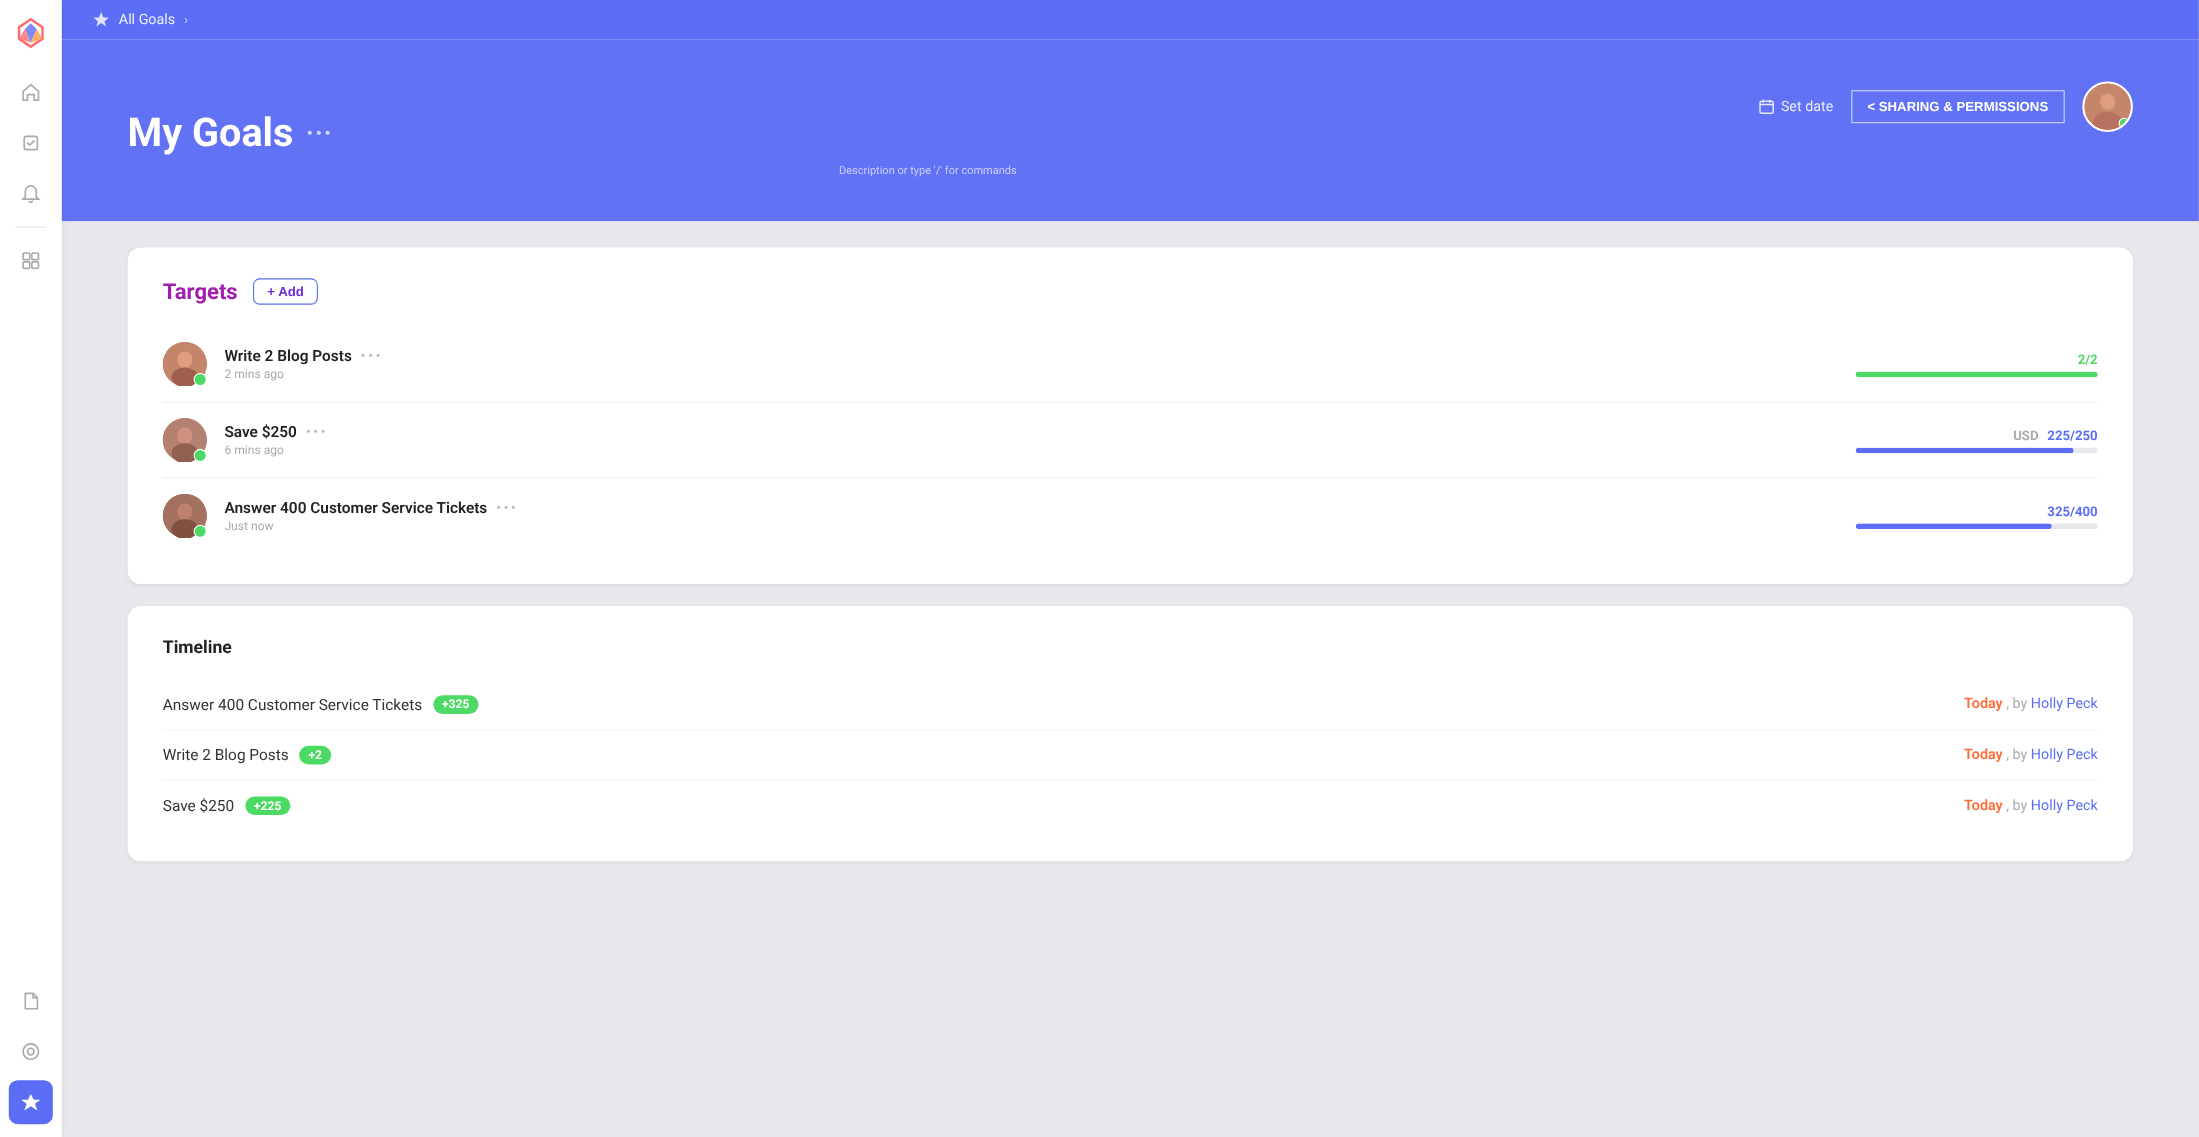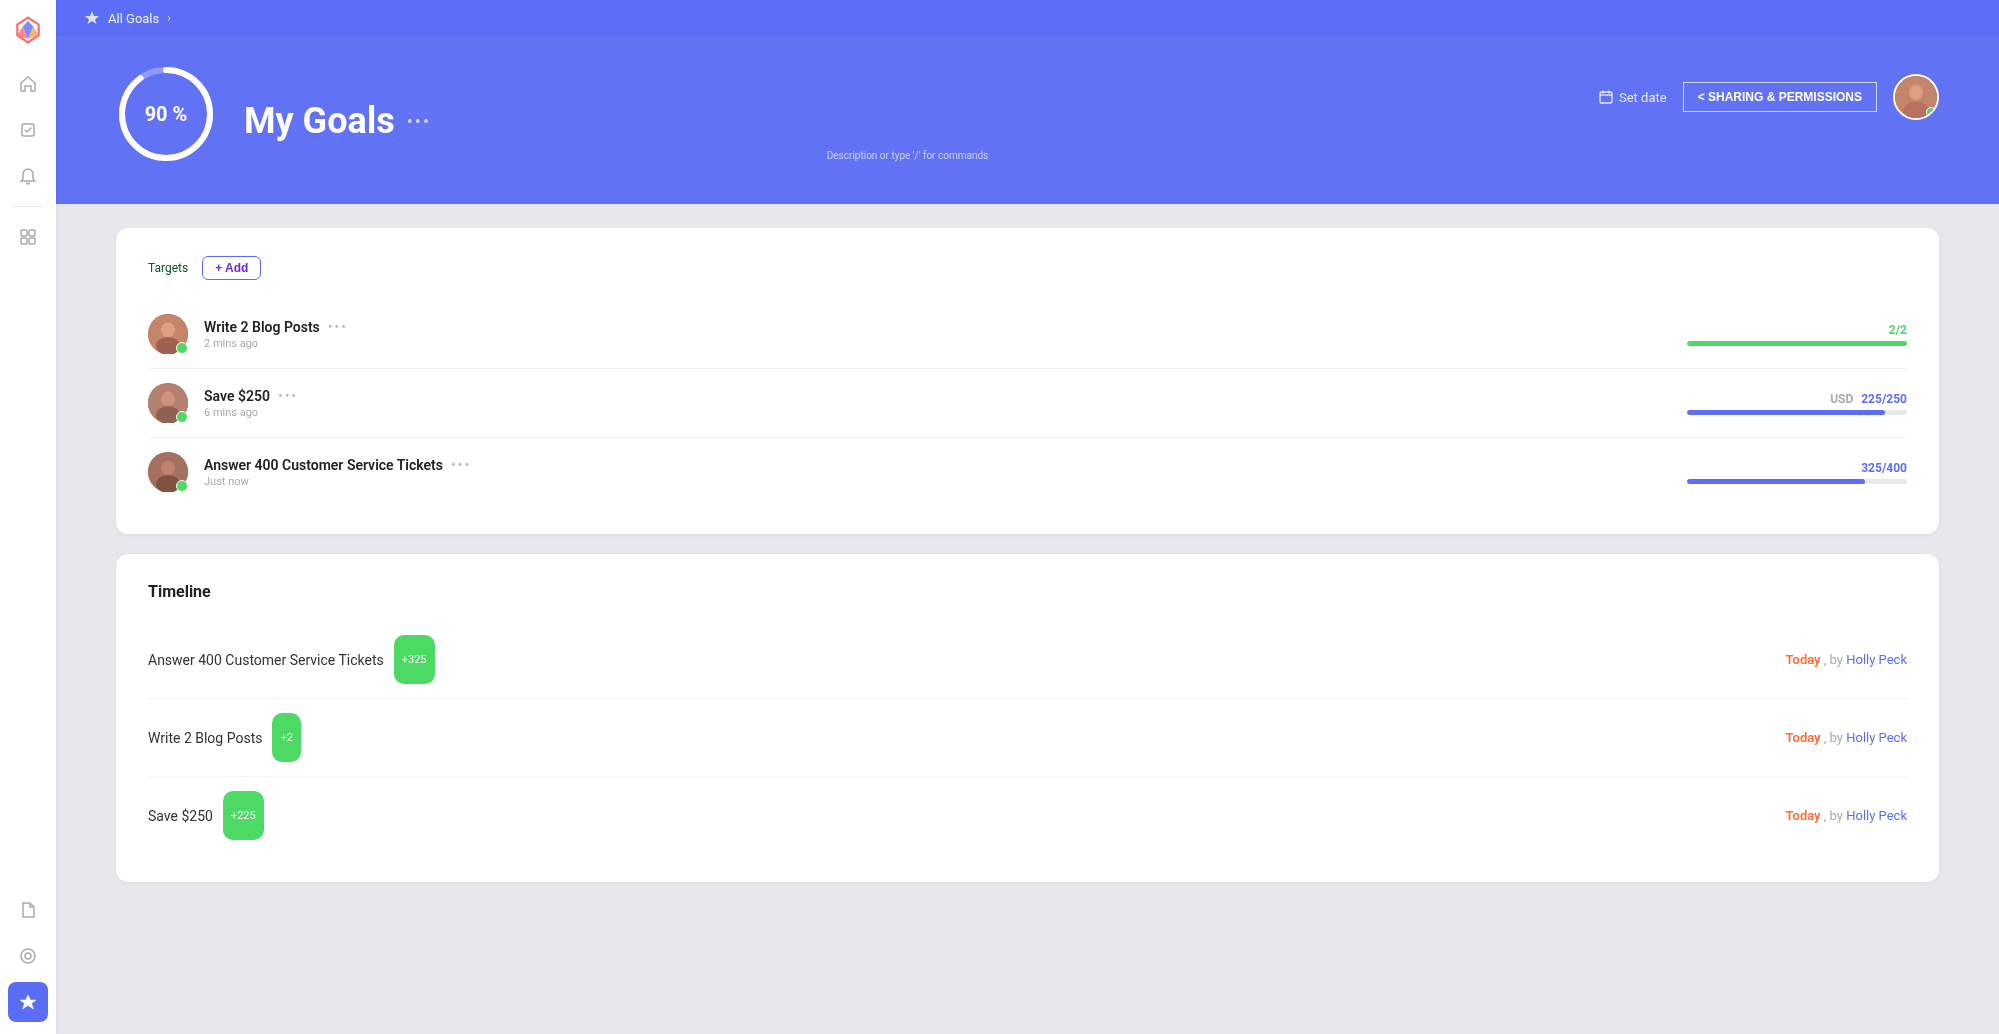--- a/index.html
+++ b/index.html
@@ -192,23 +192,23 @@
     }
 
     
     .targets-header {
       display: flex;
       align-items: center;
       gap: 14px;
       margin-bottom: 20px;
     }
     .targets-title {
-      font-size: 12px;
-      font-weight: 400;
-      color: #14532d;
+      font-size: 20px;
+      font-weight: 700;
+      color: #a21caf;
     }
     .add-btn {
       border: 1.5px solid #5b6ef5;
       color: #6d28d9;
       background: transparent;
       border-radius: 6px;
       padding: 4px 12px;
       font-size: 12px;
       font-weight: 600;
       cursor: pointer;
@@ -322,23 +322,23 @@
       color: #333;
       flex: 1;
       display: flex;
       align-items: center;
       gap: 10px;
     }
     .timeline-badge {
       background: #4cd964;
       color: #fff;
       border-radius: 10px;
-      padding: 18px 8px;
+      padding: 2px 8px;
       font-size: 11px;
-      font-weight: 400;
+      font-weight: 700;
     }
     .timeline-meta {
       font-size: 13px;
       color: #aaa;
     }
     .timeline-meta .today { color: #ff6b35; font-weight: 600; }
     .timeline-meta .author { color: #5b6ef5; }
 
     
     .logo-svg { width: 32px; height: 32px; }
@@ -415,27 +415,20 @@
   <div class="breadcrumb-bar">
     <svg width="16" height="16" viewBox="0 0 16 16" fill="none">
       <path d="M8 1L10 6H15L11 9.5L12.5 14L8 11L3.5 14L5 9.5L1 6H6Z" fill="rgba(255,255,255,0.8)"></path>
     </svg>
     <span class="breadcrumb-text">All Goals</span>
     <span class="breadcrumb-chevron">›</span>
   </div>
 
   <div class="header-section">
 
-    <div class="progress-circle-container">
-      <svg viewBox="0 0 100 100">
-        <circle class="progress-circle-bg" cx="50" cy="50" r="44"></circle>
-        <circle class="progress-circle-fg" cx="50" cy="50" r="44" stroke-dasharray="276.46" stroke-dashoffset="27.6"></circle>
-      </svg>
-      <div class="progress-label">90 %</div>
-    </div>
 
     <div class="goal-title-area">
       <div class="goal-title-row">
         <h1 class="goal-title">My Goals</h1>
         <span class="goal-menu-dots">•••</span>
       </div>
       <p class="goal-description">Description or type '/' for commands</p>
     </div>
 
     <div class="header-actions">

